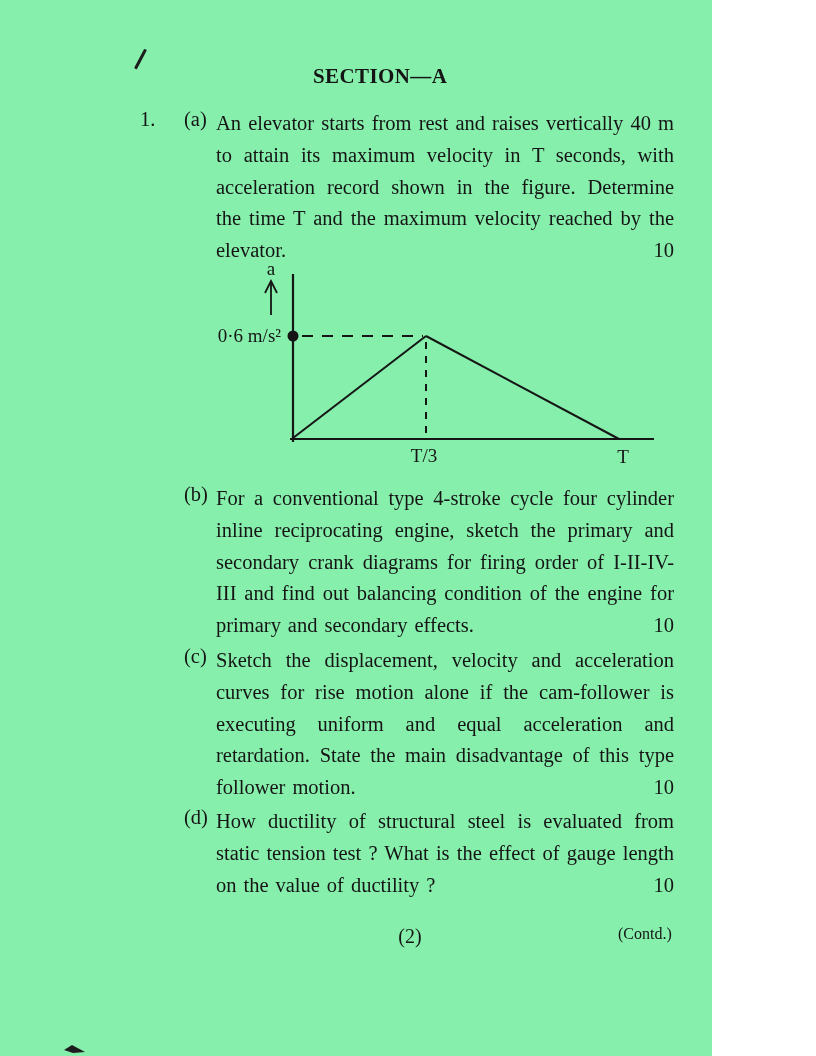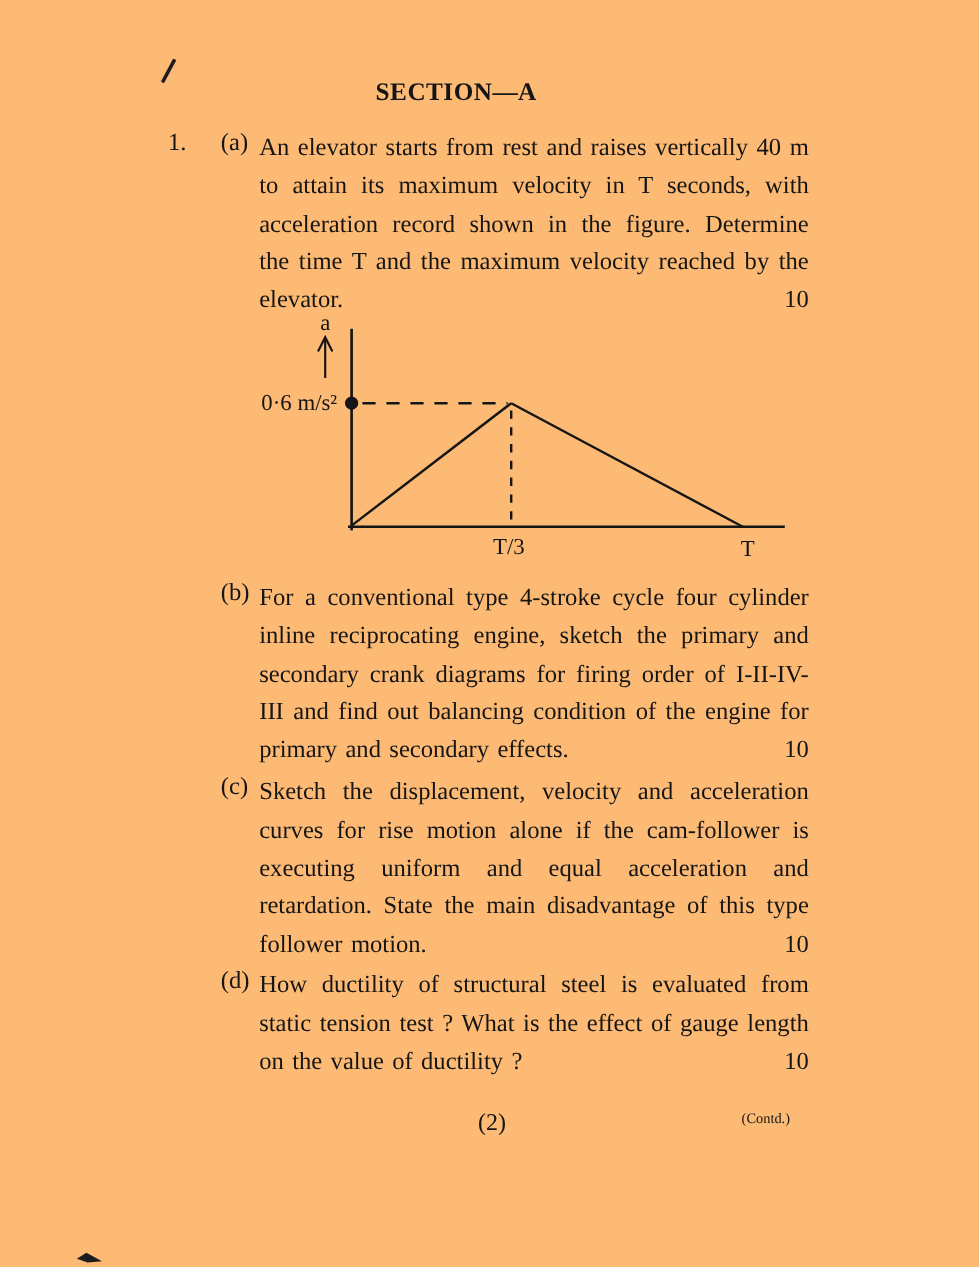--- a/index.html
+++ b/index.html
@@ -1,21 +1,21 @@
 <!DOCTYPE html>
 <html><head>
 <meta charset="utf-8">
 <style>
   * { box-sizing: border-box; }
   html, body { margin: 0; padding: 0; background: #ffffff; }
   .page {
     position: relative;
-    width: 816px;
+    width: 712px;
     height: 1056px;
-    background: #fdba74;
+    background: #86efac;
     overflow: hidden;
     font-family: "Liberation Serif", "DejaVu Serif", serif;
     color: #151515;
   }
   .section-title {
     position: absolute;
     left: 313px;
     top: 64px;
     margin: 0;
     font-size: 21px;
@@ -73,21 +73,21 @@
     left: 386px;
     top: 925px;
     width: 48px;
     text-align: center;
     font-size: 20px;
   }
   .footer-contd {
     position: absolute;
     left: 618px;
     top: 925px;
-    font-size: 12px;
+    font-size: 16px;
   }
   .stray-top {
     position: absolute;
     left: 139px;
     top: 48px;
     width: 2.6px;
     height: 22px;
     background: #1d1d1d;
     transform: rotate(28deg);
     border-radius: 1px;

